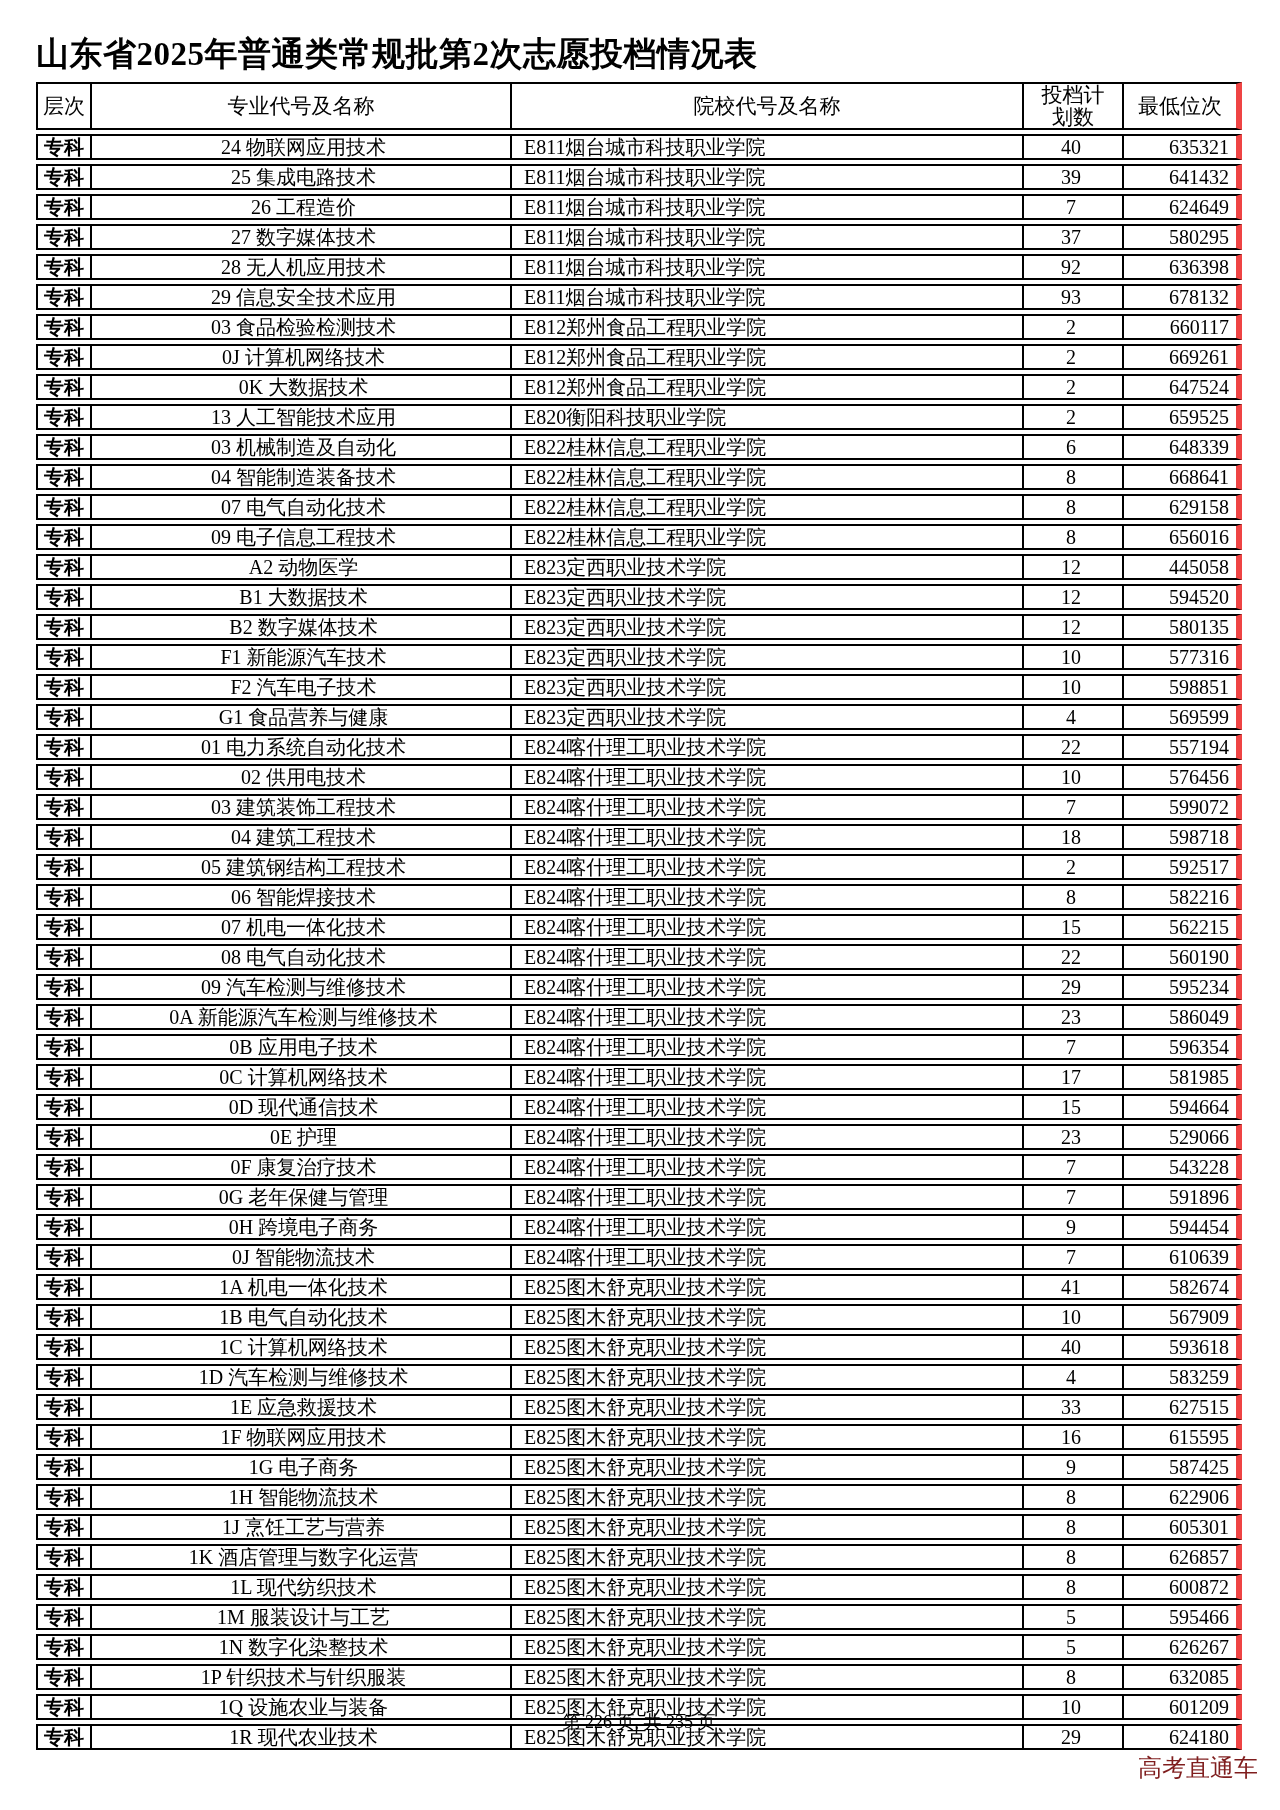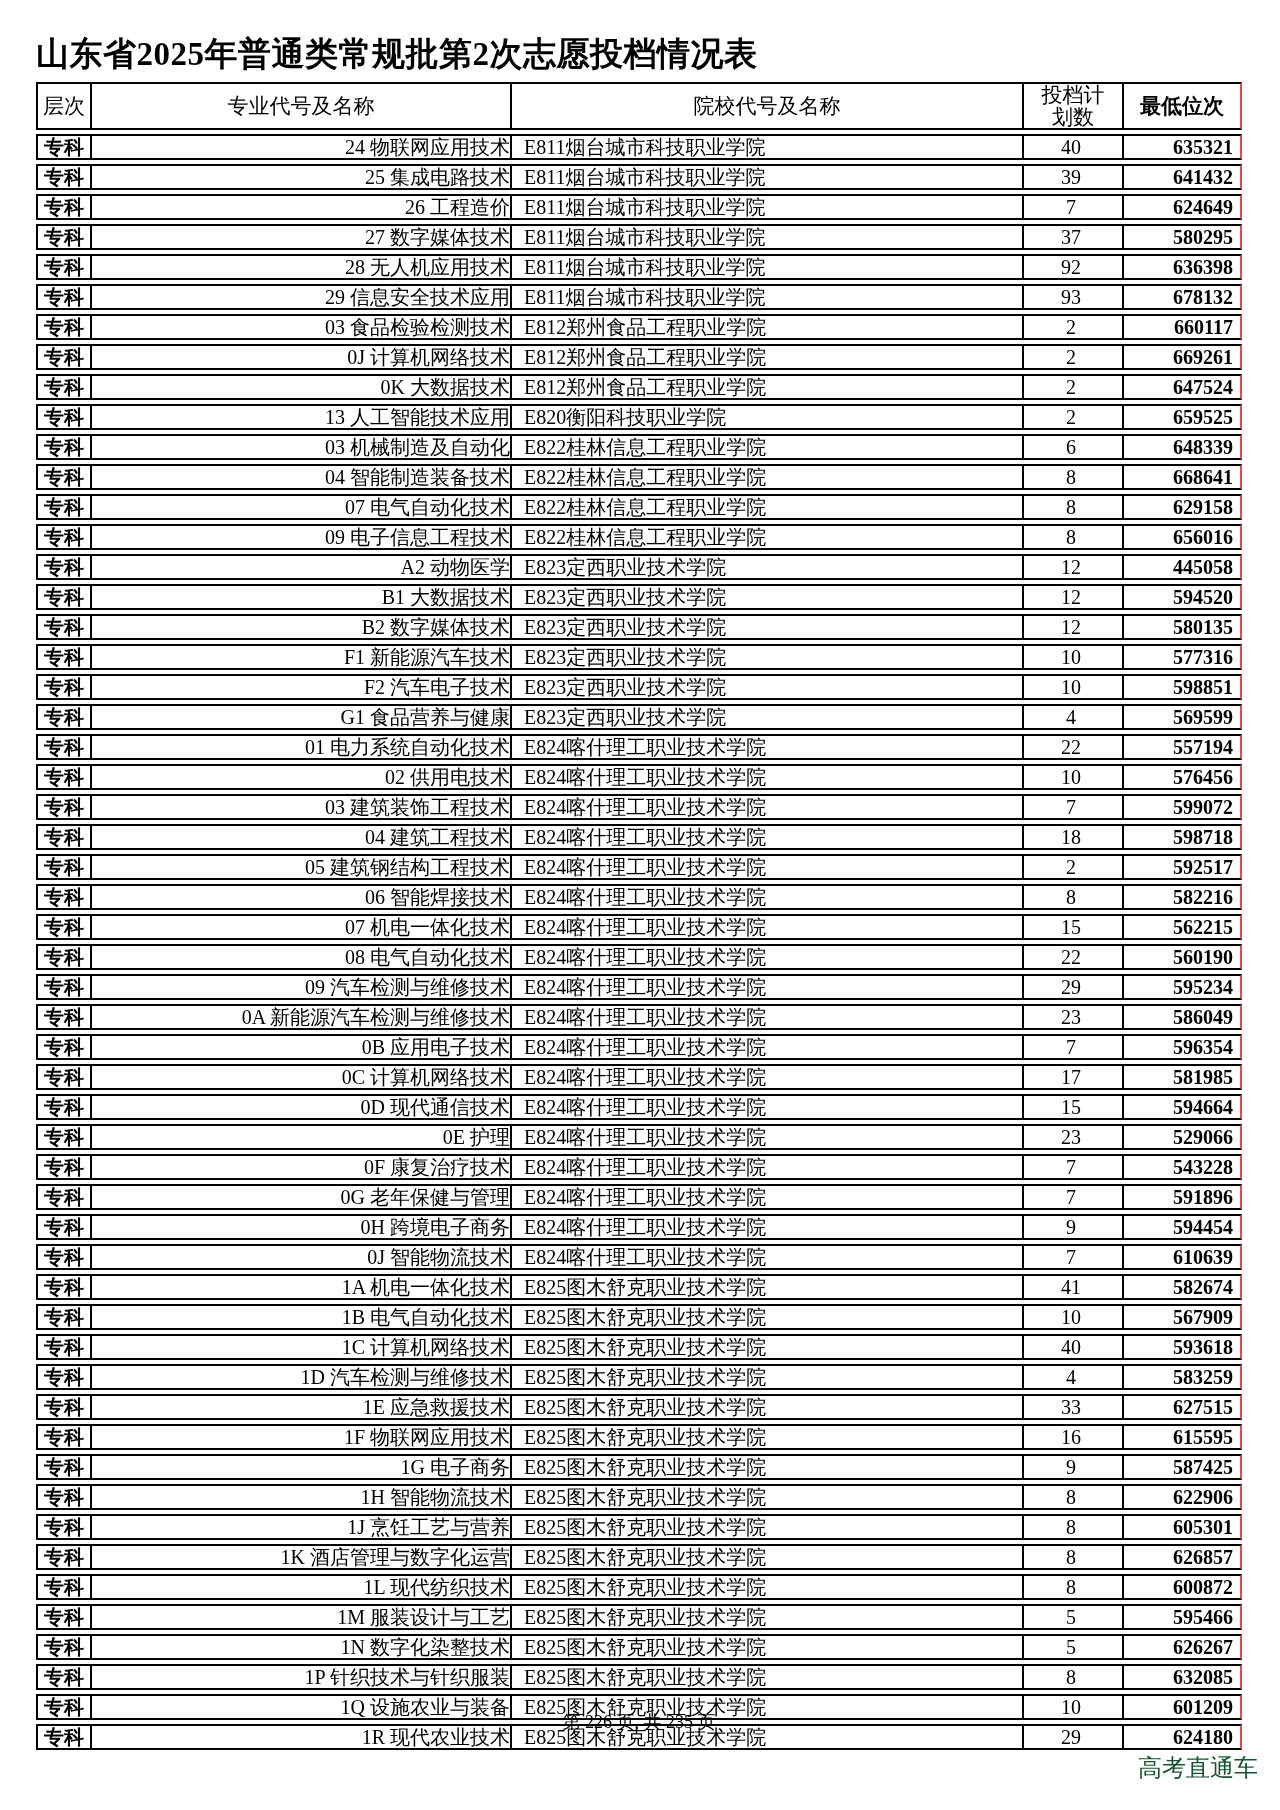--- a/index.html
+++ b/index.html
@@ -32,58 +32,58 @@
     border-spacing: 0 4px;
   }
   th, td {
     box-sizing: border-box;
     border-top: 2px solid #000;
     border-bottom: 2px solid #000;
     border-left: 2px solid #000;
     border-right: none;
     overflow: hidden;
   }
-  th:last-child, td:last-child { border-right: 2px solid #ef4444; font-weight: bold; }
+  th:last-child, td:last-child { border-right: 6px solid #ef4444; }
   th {
     height: 44px;
     font-size: 21px;
     font-weight: normal;
     text-align: center;
     vertical-align: middle;
     white-space: pre-line;
     line-height: 1.05;
     padding: 0;
   }
   td {
     height: 25px;
     font-size: 20px;
     line-height: 22px;
     white-space: nowrap;
     padding: 0;
     vertical-align: middle;
   }
   td.level   { text-align: center; font-weight: bold; }
-  td.major   { text-align: right;  padding-left: 5px; }
+  td.major   { text-align: center;  padding-left: 5px; }
   td.college { text-align: left;  padding-left: 12px; }
   td.plan    { text-align: center; padding-right: 4px; }
   td.rank    { text-align: right; padding-right: 7px; }
   .footer {
     position: absolute;
     top: 1710px;
     left: 36px;
     width: 1206px;
     text-align: center;
     font-size: 18px;
   }
   .watermark {
     position: absolute;
     top: 1752px;
     right: 22px;
     font-size: 24px;
-    color: #14532d;
+    color: #7f1d1d;
     font-family: "Liberation Sans", "DejaVu Sans", sans-serif;
   }
 </style>
 </head>
 <body>
 
 <div class="page">
 
   <h1 class="title">山东省2025年普通类常规批第2次志愿投档情况表</h1>
 

